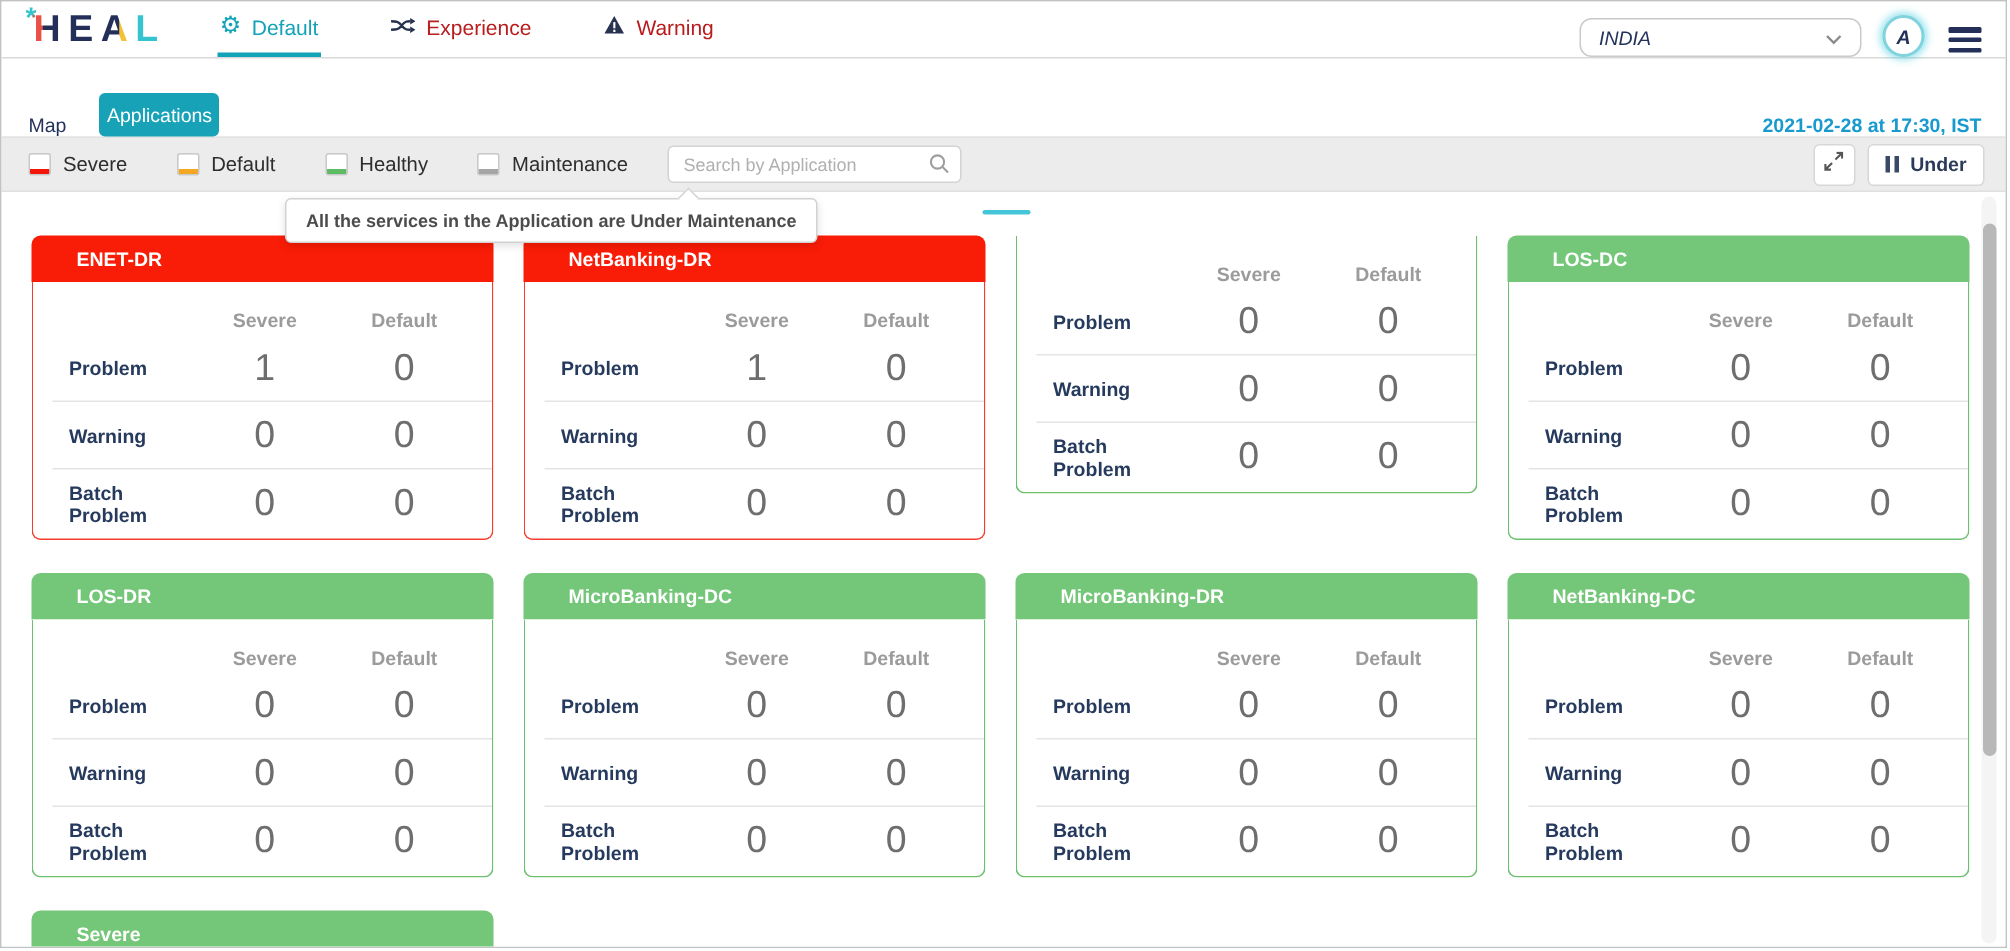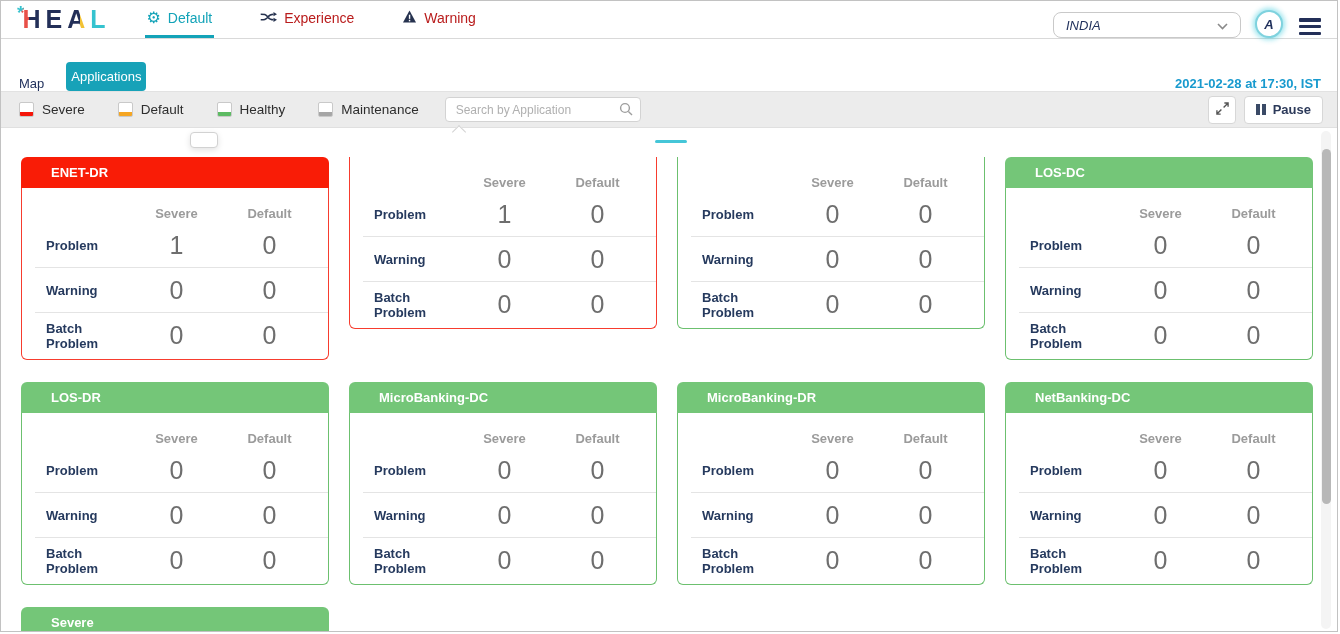--- a/index.html
+++ b/index.html
@@ -189,21 +189,21 @@
       <div class="icon-btn">
         <span><svg width="13" height="13" viewBox="0 0 14 14">
               <path d="M9 1 H13 V5 M13 1 L8.2 5.8 M5 13 H1 V9 M1 13 L5.8 8.2" stroke="#555" stroke-width="1.5" fill="none"></path>
             </svg></span>
       </div>
       <div class="pause-btn">
         <span class="pause-bars">
             <i></i>
             <i></i>
           </span>
-        <span>Pause</span>
+        <span>Under</span>
       </div>
     </div>
   </div>
 
   <main class="main">
     <div class="cards-grid">
   <div class="card severe">
     <div class="card-header">
       <span>ENET-DR</span>
     </div>
@@ -225,20 +225,23 @@
             </div>
             <div class="crow">
               <span class="clabel">Batch Problem</span>
               <span class="cval">0</span>
               <span class="cval">0</span>
             </div>
           </div>
   </div>
 
   <div class="card severe">
+    <div class="card-header">
+      <span>NetBanking-DR</span>
+    </div>
     <div class="card-body">
       <div class="crow head">
         <span class="clabel"></span>
         <span class="col-head">Severe</span>
         <span class="col-head">Default</span>
       </div>
     <div class="crow">
               <span class="clabel">Problem</span>
               <span class="cval">1</span>
               <span class="cval">0</span>
@@ -427,18 +430,19 @@
     </div>
 
   </div>
 </div>
   </main>
 
   <div class="carousel-dash"></div>
 
   <div class="tooltip">
     <span class="caret"></span>
+    <span>All the services in the Application are Under Maintenance</span>
   </div>
 
   <div class="scrollbar">
     <div class="scroll-thumb"></div>
   </div>
 </div>
 
 </body></html>

